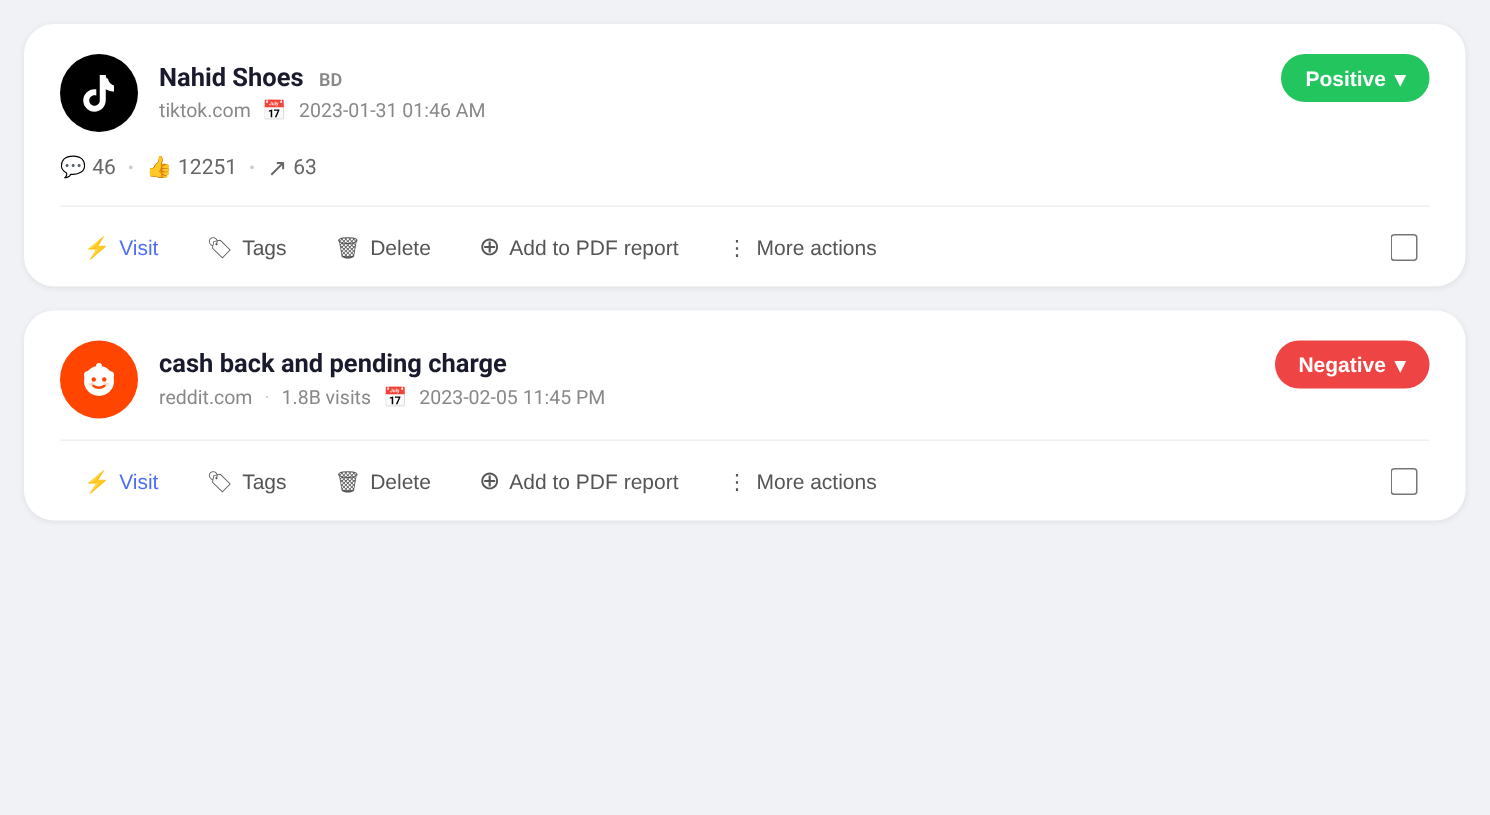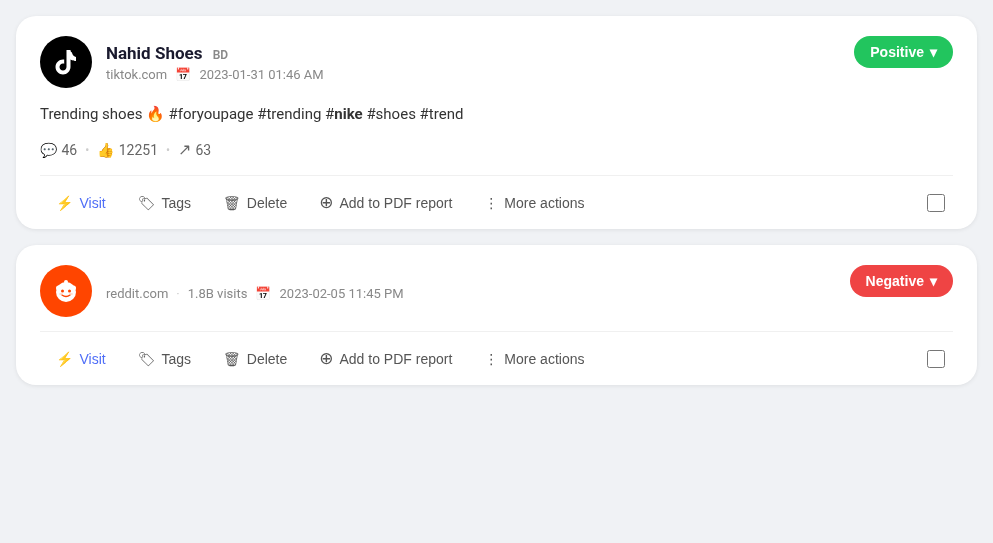--- a/index.html
+++ b/index.html
@@ -178,23 +178,20 @@
           <span>2023-01-31 01:46 AM</span>
         </div>
       </div>
     </div>
     <button class="sentiment-badge sentiment-positive">
       <span>Positive</span>
       <span>▾</span>
     </button>
   </div>
 
-  <div class="card-content">
-    <span>Trending shoes 🔥 #foryoupage #trending #</span><span class="bold">nike</span><span> #shoes #trend</span>
-  </div>
 
   <div class="card-stats">
     <span class="stat">
       <span>💬</span>
       <span>46</span>
     </span>
     <span class="stat-separator">•</span>
     <span class="stat">
       <span>👍</span>
       <span>12251</span>
@@ -253,20 +250,23 @@
 
           <path d="M9 15 Q6 13 8 11 Q10 9 12 11" stroke="#ff4500" stroke-width="0" fill="white"></path>
           <circle cx="8.5" cy="13" r="2.5" fill="white"></circle>
           <circle cx="23.5" cy="13" r="2.5" fill="white"></circle>
 
           <ellipse cx="11" cy="19" rx="2" ry="1" fill="#ffcdb2" opacity="0.7"></ellipse>
           <ellipse cx="21" cy="19" rx="2" ry="1" fill="#ffcdb2" opacity="0.7"></ellipse>
         </svg>
       </div>
       <div class="source-info">
+        <div class="source-name">
+          <span>cash back and pending charge</span>
+        </div>
         <div class="source-meta">
           <span>reddit.com</span>
           <span class="dot">·</span>
           <span>1.8B visits</span>
           <span class="calendar-icon">📅</span>
           <span>2023-02-05 11:45 PM</span>
         </div>
       </div>
     </div>
     <button class="sentiment-badge sentiment-negative">

